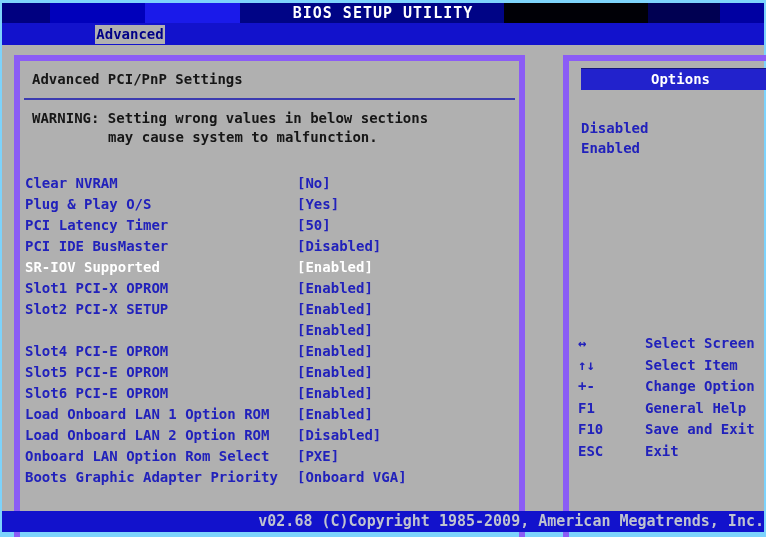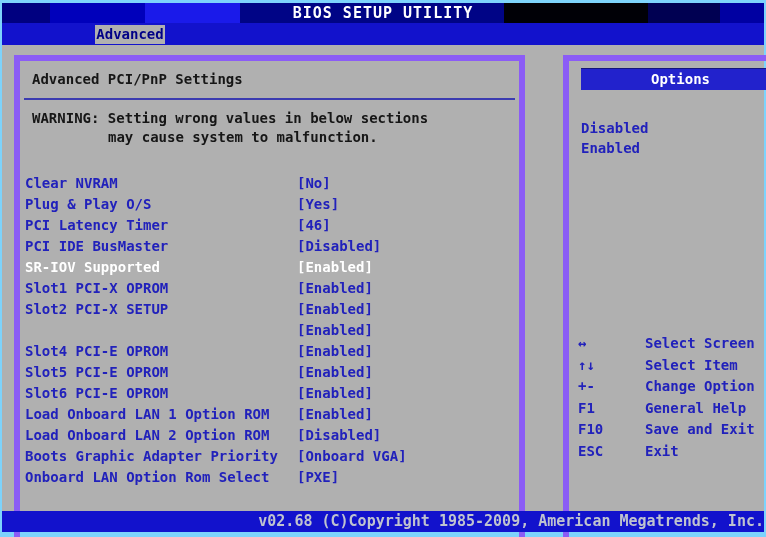--- a/index.html
+++ b/index.html
@@ -107,21 +107,21 @@
         <div class="srow">
           <span class="slabel">Clear NVRAM</span>
           <span class="svalue">[No]</span>
         </div>
         <div class="srow">
           <span class="slabel">Plug &amp; Play O/S</span>
           <span class="svalue">[Yes]</span>
         </div>
         <div class="srow">
           <span class="slabel">PCI Latency Timer</span>
-          <span class="svalue">[46]</span>
+          <span class="svalue">[50]</span>
         </div>
         <div class="srow">
           <span class="slabel">PCI IDE BusMaster</span>
           <span class="svalue">[Disabled]</span>
         </div>
         <div class="srow selected">
           <span class="slabel">SR-IOV Supported</span>
           <span class="svalue">[Enabled]</span>
         </div>
         <div class="srow">
@@ -149,26 +149,26 @@
         </div>
         <div class="srow">
           <span class="slabel">Load Onboard LAN 1 Option ROM</span>
           <span class="svalue">[Enabled]</span>
         </div>
         <div class="srow">
           <span class="slabel">Load Onboard LAN 2 Option ROM</span>
           <span class="svalue">[Disabled]</span>
         </div>
         <div class="srow">
+          <span class="slabel">Onboard LAN Option Rom Select</span>
+          <span class="svalue">[PXE]</span>
+        </div>
+        <div class="srow">
           <span class="slabel">Boots Graphic Adapter Priority</span>
           <span class="svalue">[Onboard VGA]</span>
-        </div>
-        <div class="srow">
-          <span class="slabel">Onboard LAN Option Rom Select</span>
-          <span class="svalue">[PXE]</span>
         </div>
       </div>
     </div>
 
     <div class="panel right-panel">
       <div class="options-header">Options</div>
       <div class="options-list">
         <div>Disabled</div>
         <div>Enabled</div>
       </div>

